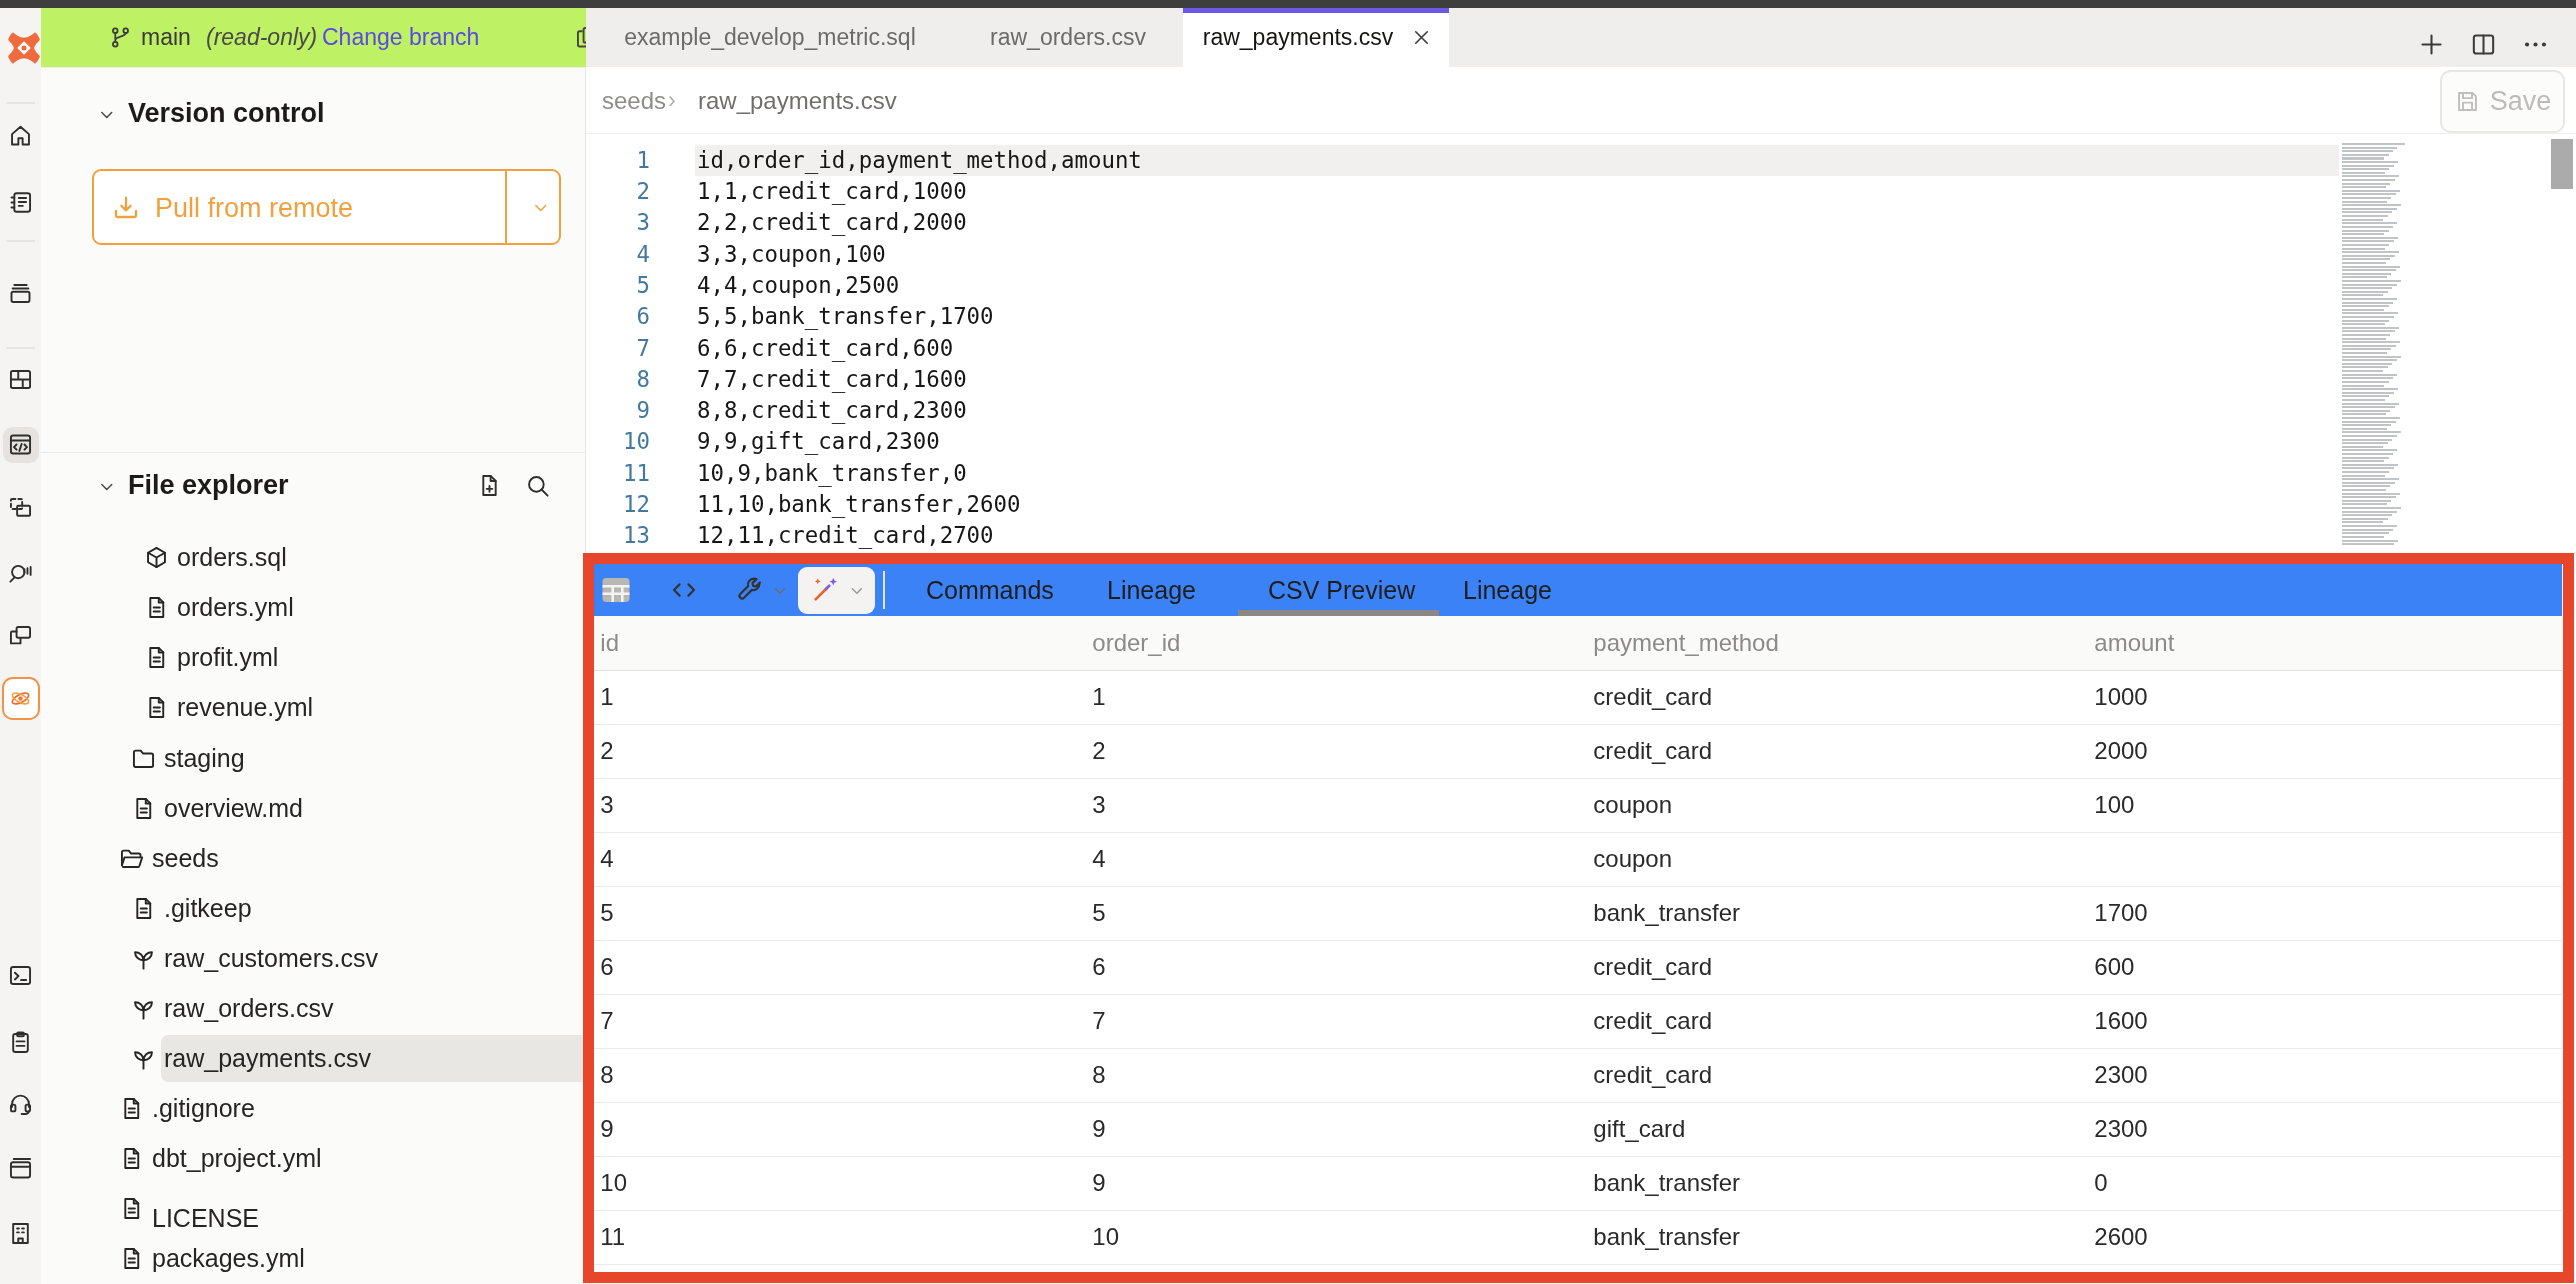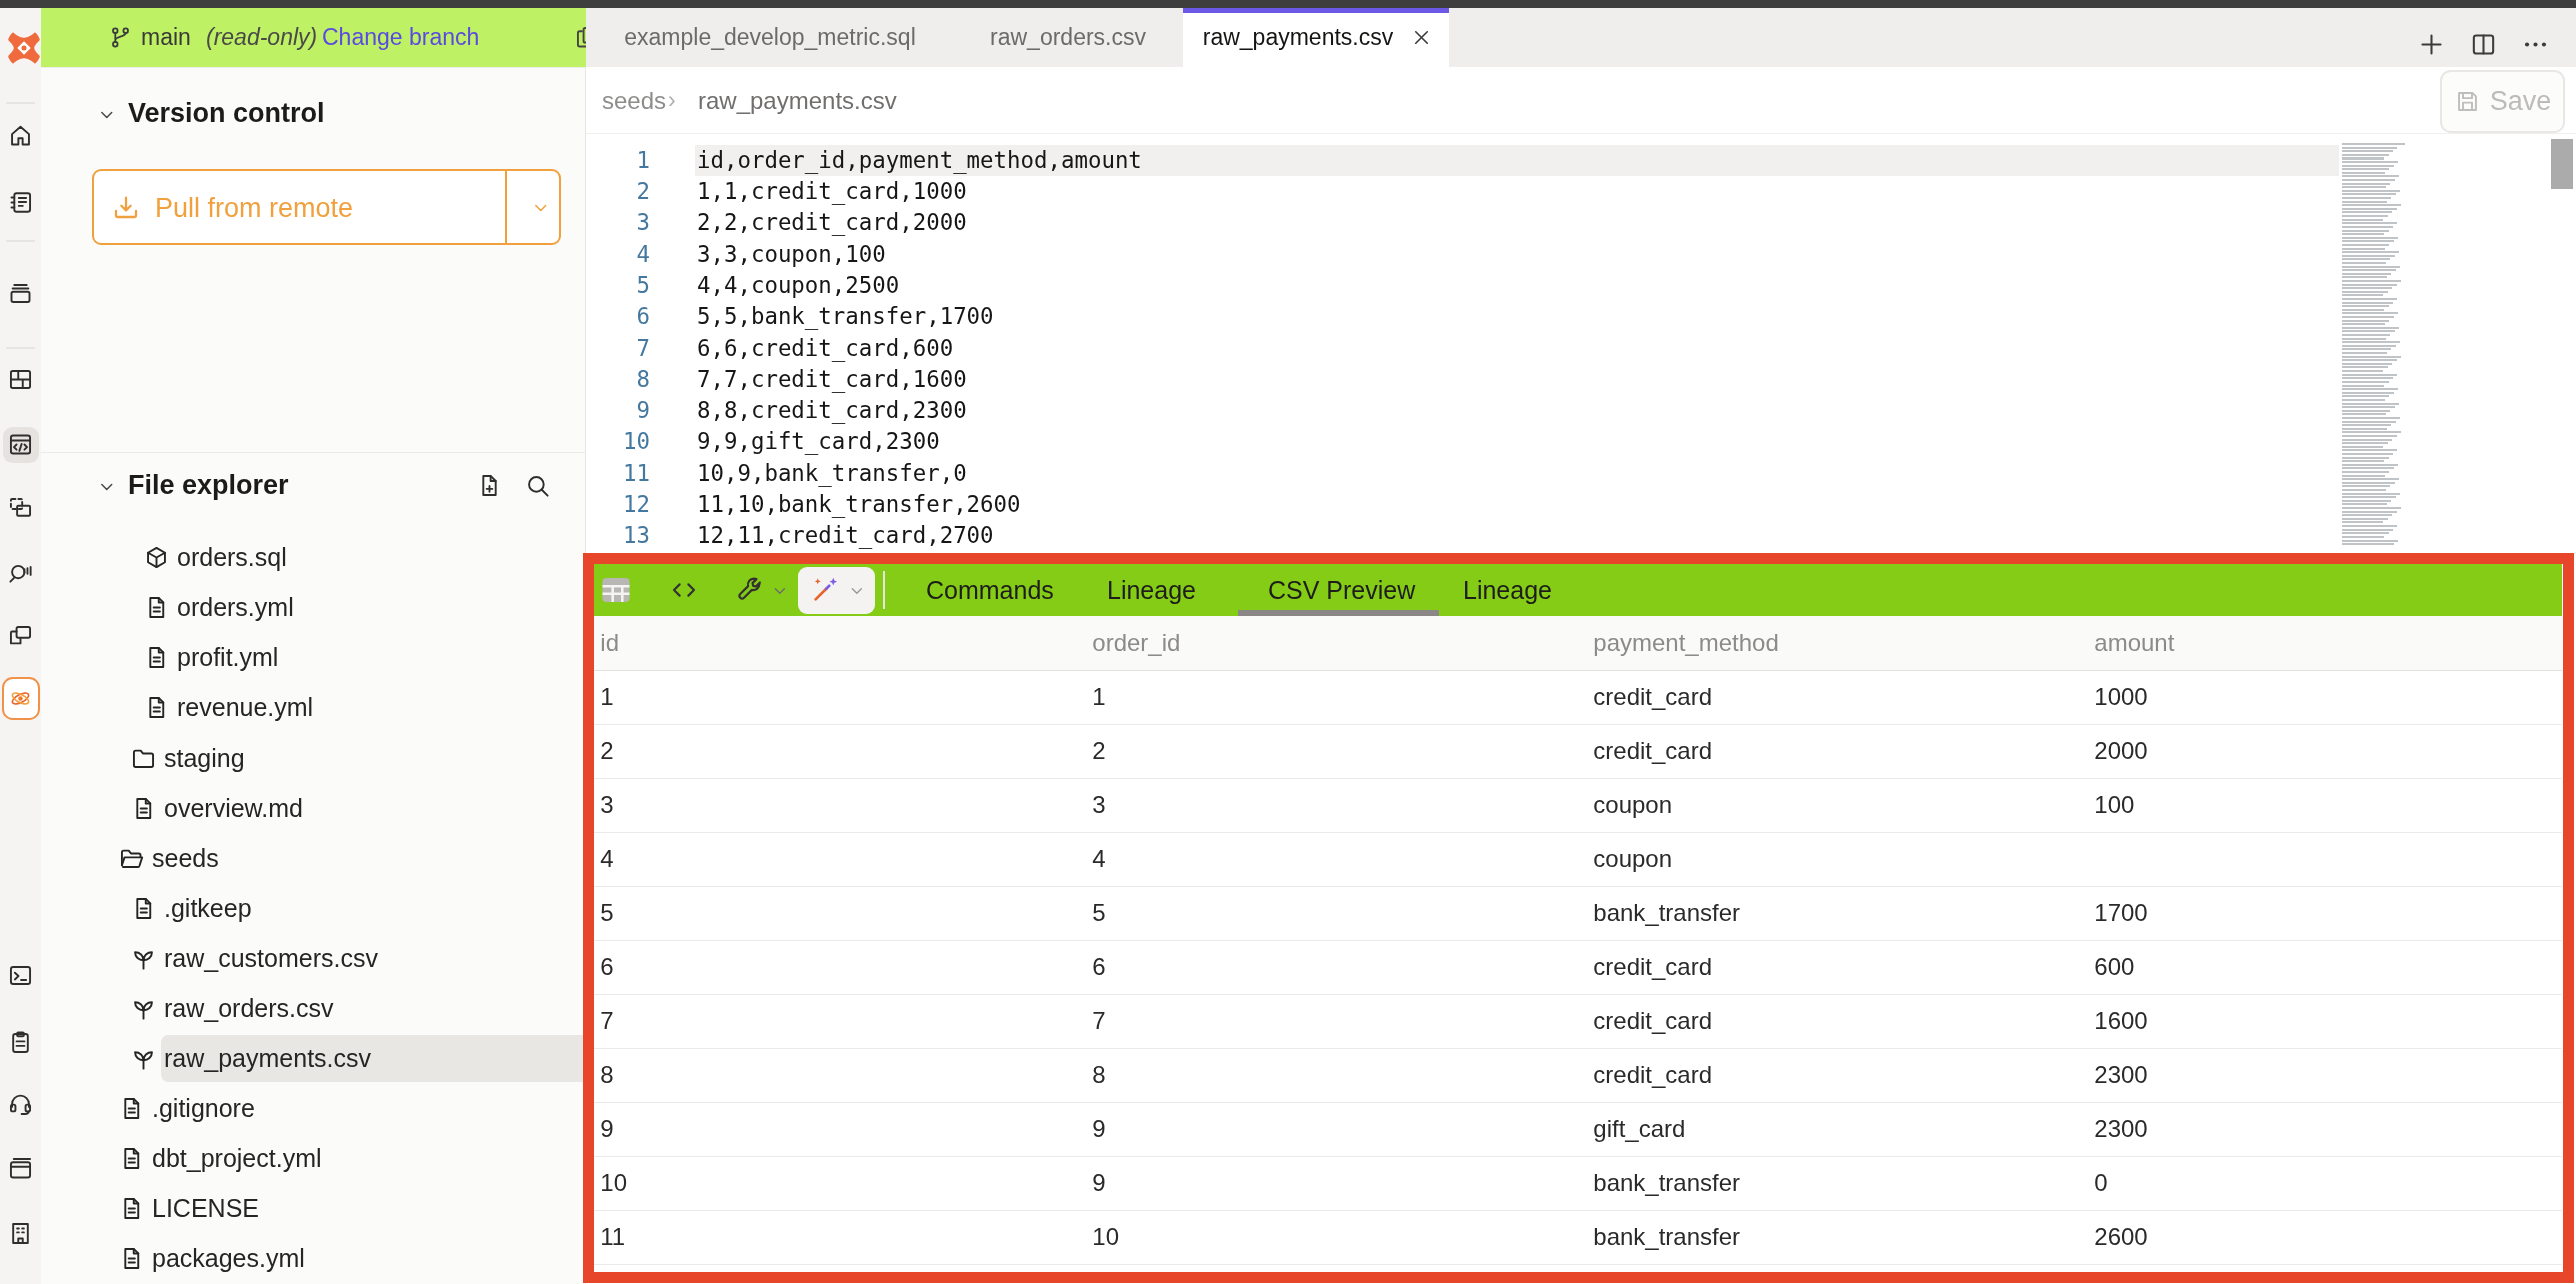--- a/index.html
+++ b/index.html
@@ -79,21 +79,21 @@
   .code-row .ct{position:absolute;left:111px;top:0;font-family:"DejaVu Sans Mono","Liberation Mono",monospace;
                 font-size:22.4px;line-height:31px;color:#161616;white-space:pre;}
   .minimap{left:1751px;top:9px;width:98px;height:404px;}
   .mm-line{position:absolute;left:4.5px;height:2.3px;background:#8e9398;opacity:.55;}
   .scrollbar-thumb{left:1965px;top:5.4px;width:22.4px;height:50px;background:#ababab;}
 
   
   .annotation-box{left:583px;top:553px;width:1991px;height:730px;border:11.6px solid var(--annotation-red,#e8462b);
                   background:#fff;box-sizing:border-box;overflow:hidden;}
   .panel-inner{position:absolute;left:0;top:0;width:1968px;height:707px;}
-  .ptool{left:0;top:0;width:1968px;height:52px;background:#84cc16;}
+  .ptool{left:0;top:0;width:1968px;height:52px;background:#3b82f6;}
   .pt-ic{top:10.7px;width:30px;height:30px;color:#333231;}
   .pt-chev{width:19.7px;height:19.7px;top:17px;color:#6d6c6b;}
   .wand-bg{left:204px;top:2.7px;width:77px;height:47px;border-radius:9px;background:#f4f3f1;}
   .pt-div{left:289px;top:7.2px;width:1.8px;height:38px;background:#e5e4e2;}
   .ptab{top:0;height:52px;font-size:25px;line-height:52px;color:#1e1d1c;white-space:nowrap;}
   .ptab-underline{left:644px;top:46px;width:201px;height:6.3px;background:#8a8786;}
   .csv-grid{display:grid;grid-template-columns:492px 501px 501px auto;padding-left:6.3px;box-sizing:border-box;}
   .csv-header{left:0;top:52px;width:1968px;height:55px;background:#fafaf9;border-bottom:1.3px solid #e4e2e0;
               font-size:24px;color:#8c8b8a;line-height:54px;}
   .csv-rows{left:0;top:107px;width:1968px;height:599px;overflow:hidden;}
@@ -395,21 +395,21 @@
         </span>
         <span class="abs file-label" style="left: 111px;">dbt_project.yml</span>
       </div>
       <div class="abs file-row" style="top: 1183px;">
         <span class="abs file-ic icon" style="left: 77px;">
           <svg viewBox="0 0 24 24" fill="none" stroke="currentColor" stroke-width="1.7" stroke-linecap="round" stroke-linejoin="round">
             <path d="M6.5 3.5H14l4 4v13H6.5z"></path>
             <path d="M14 3.5v4h4M9.5 12h5.5M9.5 15.5h5.5"></path>
           </svg>
         </span>
-        <span class="abs file-label" style="left: 111px;">LICENSE</span>
+        <span class="abs file-label" style="left: 111px; margin-top: 10px;">LICENSE</span>
       </div>
       <div class="abs file-row" style="top: 1233px;">
         <span class="abs file-ic icon" style="left: 77px;">
           <svg viewBox="0 0 24 24" fill="none" stroke="currentColor" stroke-width="1.7" stroke-linecap="round" stroke-linejoin="round">
             <path d="M6.5 3.5H14l4 4v13H6.5z"></path>
             <path d="M14 3.5v4h4M9.5 12h5.5M9.5 15.5h5.5"></path>
           </svg>
         </span>
         <span class="abs file-label" style="left: 111px;">packages.yml</span>
       </div>

